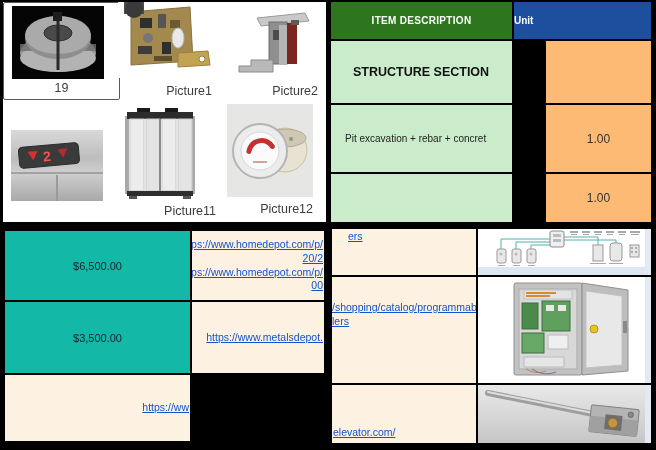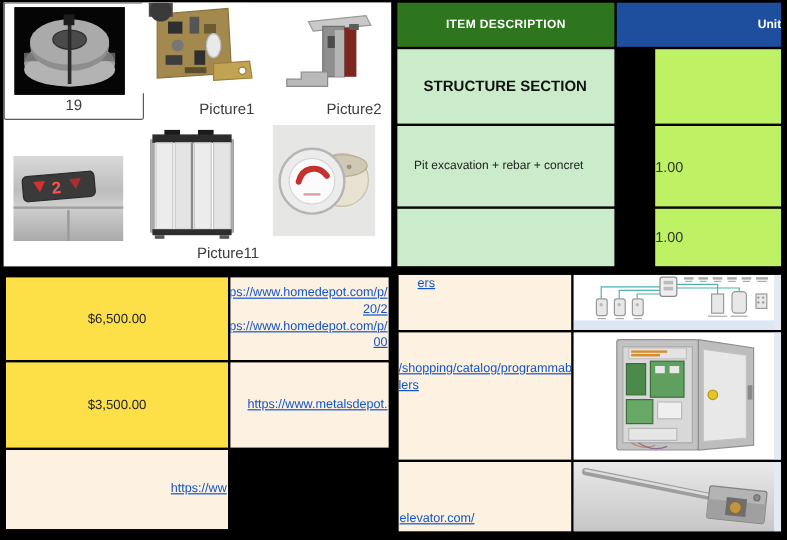--- a/index.html
+++ b/index.html
@@ -14,29 +14,29 @@
           border:1px solid #5a5a5a;border-radius:2px;box-sizing:border-box;}
   #tile19 .photo{position:absolute;left:8px;top:3px;width:92px;height:73px;background:#000;}
   #tile19 .cap{position:absolute;left:0;top:78px;width:100%;text-align:center;
                font-size:12.5px;color:#3c3c3c;}
   
   #q-spec{left:331px;top:2px;width:320px;height:220px;background:#000;display:grid;
           grid-template-columns:181px 1fr;grid-template-rows:37px 62px 67px 1fr;gap:2px;}
   .spec-cell{display:flex;align-items:center;box-sizing:border-box;}
   .hdr-green{background:#2e761d;color:#fff;font-weight:bold;font-size:10px;
              justify-content:center;letter-spacing:.3px;}
-  .hdr-blue{background:#1e4f9e;color:#fff;font-weight:bold;font-size:10px;justify-content:flex-end;}
+  .hdr-blue{background:#1e4f9e;color:#fff;font-weight:bold;font-size:10px;justify-content:flex-start;}
   .cell-green{background:#cbeccb;color:#222;font-size:10px;padding-left:14px;}
   .cell-green.section{font-weight:bold;font-size:12.5px;padding-left:22px;color:#111;}
-  .cell-blue{background:#bef264;color:#333;font-size:12px;margin-left:32px;}
+  .cell-blue{background:#fdba74;color:#333;font-size:12px;justify-content:center;margin-left:32px;}
   
   #q-price{left:3px;top:229px;width:323px;height:214px;background:#000;display:grid;
            grid-template-columns:185px 1fr;grid-template-rows:69px 71px 1fr;gap:2px;
            border:2px solid #000;box-sizing:border-box;}
-  .price-cell{background:#fde047;display:flex;align-items:center;justify-content:center;
+  .price-cell{background:#14b8a6;display:flex;align-items:center;justify-content:center;
               font-size:11px;color:#1d1d2b;}
   .url-cell{background:#fdf1e1;display:flex;flex-direction:column;justify-content:center;
             align-items:flex-end;padding-right:1px;overflow:hidden;}
   .lnk{color:#1155cc;text-decoration:underline;font-size:10.5px;line-height:1.3;
        white-space:nowrap;}
   
   #q-links{left:332px;top:229px;width:319px;height:214px;background:#000;display:grid;
            grid-template-columns:144px 1fr;grid-template-rows:46px 106px 1fr;gap:2px;}
   .lcell{background:#fdf1e1;overflow:hidden;position:relative;}
   .icell{background:#ffffff;overflow:hidden;position:relative;}
@@ -154,20 +154,21 @@
         <circle cx="58" cy="46" r="22" fill="#e8e2d2" stroke="#cabfa4"></circle>
         <ellipse cx="58" cy="34" rx="21" ry="9" fill="#cfc8b2" stroke="#b5ac92"></ellipse>
         <circle cx="52" cy="33" r="2" fill="#9a917c"></circle>
         <circle cx="64" cy="35" r="2" fill="#9a917c"></circle>
         <circle cx="33" cy="47" r="27" fill="#ececec" stroke="#b5b5b5" stroke-width="2"></circle>
         <circle cx="33" cy="47" r="19" fill="#fbfbfb" stroke="#d5d5d5"></circle>
         <path d="M21,45 C26,34 40,34 45,45" stroke="#c5312f" stroke-width="5" fill="none" stroke-linecap="round" transform="rotate(-12 33 42)"></path>
         <rect x="26" y="57" width="14" height="2" fill="#d9a0a0"></rect>
       </svg>
     </div>
+    <div class="tile-label" style="left:224px;top:200px;width:86px">Picture12</div>
   </div>
 
   <div id="q-spec" class="quad">
     <div class="spec-cell hdr-green">
       <span>ITEM DESCRIPTION</span>
     </div>
     <div class="spec-cell hdr-blue">
       <span>Unit</span>
     </div>
 

